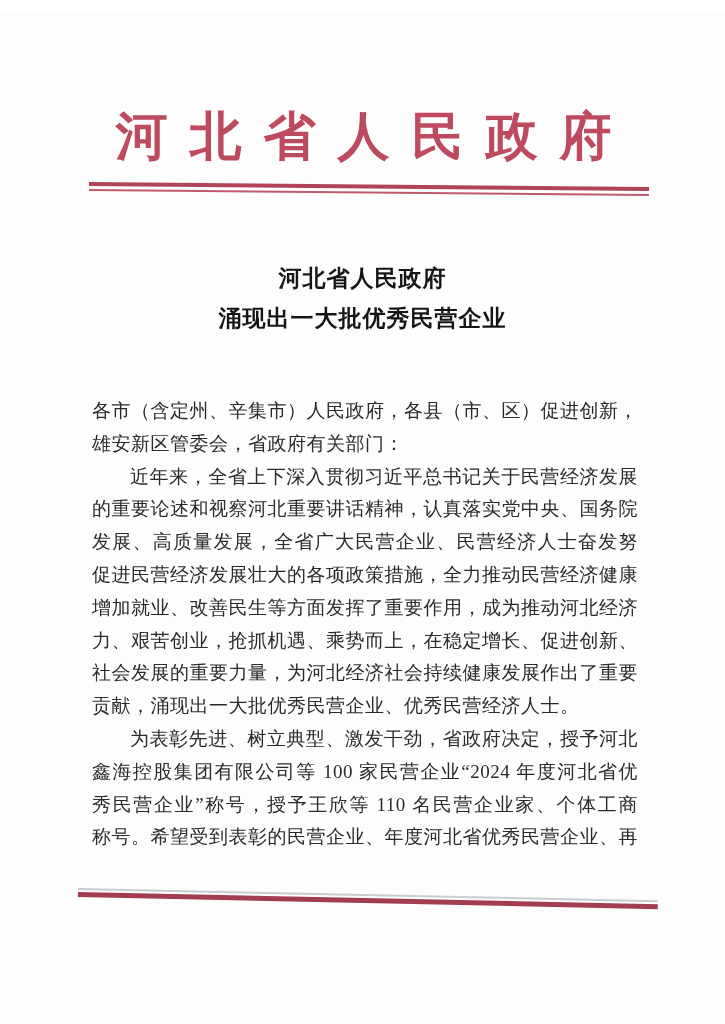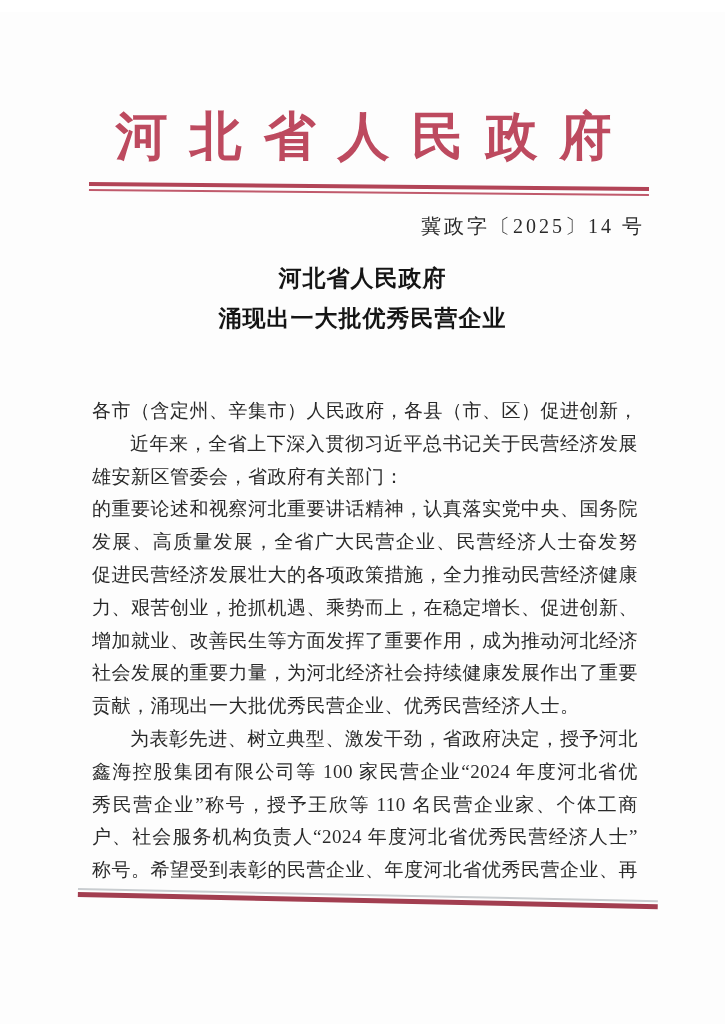--- a/index.html
+++ b/index.html
@@ -111,42 +111,40 @@
 <div class="page">
 
   <div class="agency">河北省人民政府</div>
 
   <div class="masthead-rule">
     <div class="thick"></div>
     <div class="gap"></div>
     <div class="thin"></div>
   </div>
 
-  <div class="docnum">冀政字〔2025〕14 号</div>
 
   <div class="title">
     <div class="title-line">河北省人民政府</div>
     <div class="title-line">涌现出一大批优秀民营企业</div>
   </div>
 
   <div class="body">
     <div class="line just">各市（含定州、辛集市）人民政府，各县（市、区）促进创新，</div>
+    <div class="line">雄安新区管委会，省政府有关部门：</div>
     <div class="line just indent">近年来，全省上下深入贯彻习近平总书记关于民营经济发展</div>
-    <div class="line">雄安新区管委会，省政府有关部门：</div>
     <div class="line just">的重要论述和视察河北重要讲话精神，认真落实党中央、国务院</div>
     <div class="line just">发展、高质量发展，全省广大民营企业、民营经济人士奋发努</div>
     <div class="line just">促进民营经济发展壮大的各项政策措施，全力推动民营经济健康</div>
+    <div class="line just">增加就业、改善民生等方面发挥了重要作用，成为推动河北经济</div>
     <div class="line just">力、艰苦创业，抢抓机遇、乘势而上，在稳定增长、促进创新、</div>
-    <div class="line just">增加就业、改善民生等方面发挥了重要作用，成为推动河北经济</div>
     <div class="line just">社会发展的重要力量，为河北经济社会持续健康发展作出了重要</div>
     <div class="line">贡献，涌现出一大批优秀民营企业、优秀民营经济人士。</div>
     <div class="line just indent">为表彰先进、树立典型、激发干劲，省政府决定，授予河北</div>
     <div class="line just">鑫海控股集团有限公司等 100 家民营企业“2024 年度河北省优</div>
     <div class="line just">秀民营企业”称号，授予王欣等 110 名民营企业家、个体工商</div>
-    <div class="line just">户、社会服务机构负责人“2024 年度河北省优秀民营经济人士”</div>
     <div class="line just">称号。希望受到表彰的民营企业、年度河北省优秀民营企业、再接</div>
   </div>
 
   <div class="page-edge">
     <div class="edge-gray"></div>
     <div class="edge-gap"></div>
     <div class="edge-maroon"></div>
   </div>
 
 </div>

